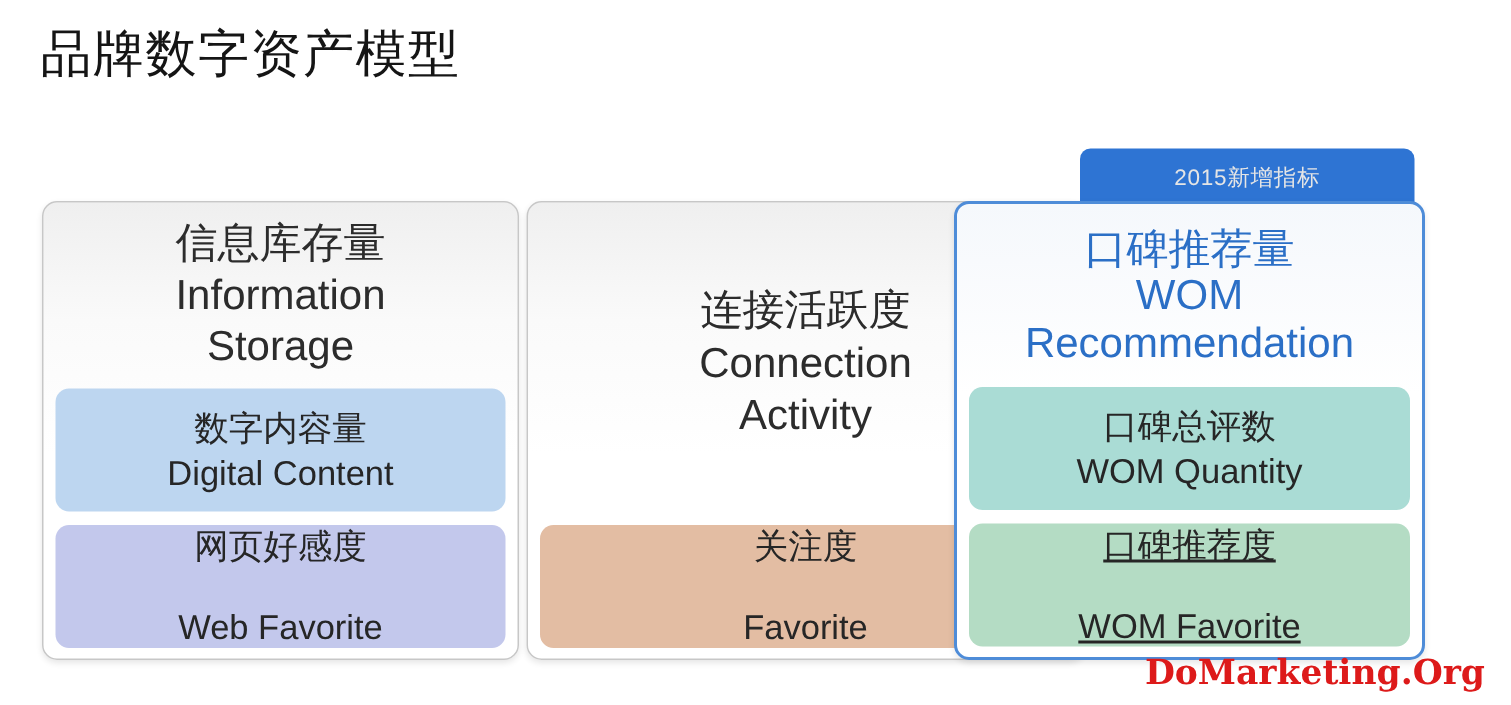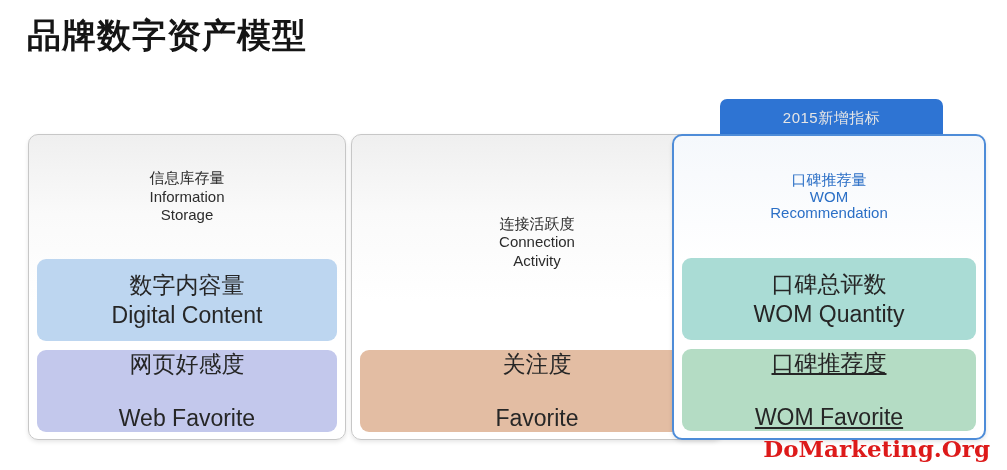--- a/index.html
+++ b/index.html
@@ -12,21 +12,21 @@
     width: 1007px;
     height: 470px;
     overflow: hidden;
     font-family: "Liberation Sans", "DejaVu Sans", sans-serif;
   }
   .page-title {
     position: absolute;
     left: 27px;
     top: 13px;
     font-size: 34px;
-    font-weight: 700;
+    font-weight: 400;
     color: #151515;
     letter-spacing: 1px;
     white-space: nowrap;
   }
   .badge {
     position: absolute;
     left: 720px;
     top: 99px;
     width: 223px;
     height: 38px;
@@ -46,34 +46,34 @@
     border: 1px solid #c7c7c7;
     border-radius: 10px;
     background: linear-gradient(180deg, #efefef 0%, #fafafa 26%, #ffffff 55%);
     box-shadow: 0 2px 4px rgba(0,0,0,0.10);
     display: flex;
     flex-direction: column;
   }
   .card-1 { left: 28px;  width: 318px; }
   .card-2 { left: 351px; width: 372px; }
   .card-3 {
-    left: 672px;
+    left: 636px;
     width: 314px;
     border-width: 2px;
     background: linear-gradient(180deg, #f5f8fc 0%, #ffffff 42%);
   }
   .card-header {
     flex: 1;
     display: flex;
     flex-direction: column;
     align-items: center;
     justify-content: center;
     text-align: center;
     color: #2c2c2c;
-    font-size: 15px;
+    font-size: 28px;
     line-height: 1.24;
   }
   .card-3 .card-header { line-height: 1.13; }
   .header-en { white-space: pre-line; }
   .metric-box {
     height: 82px;
     margin: 0 8px 9px 8px;
     border-radius: 9px;
     display: flex;
     flex-direction: column;

